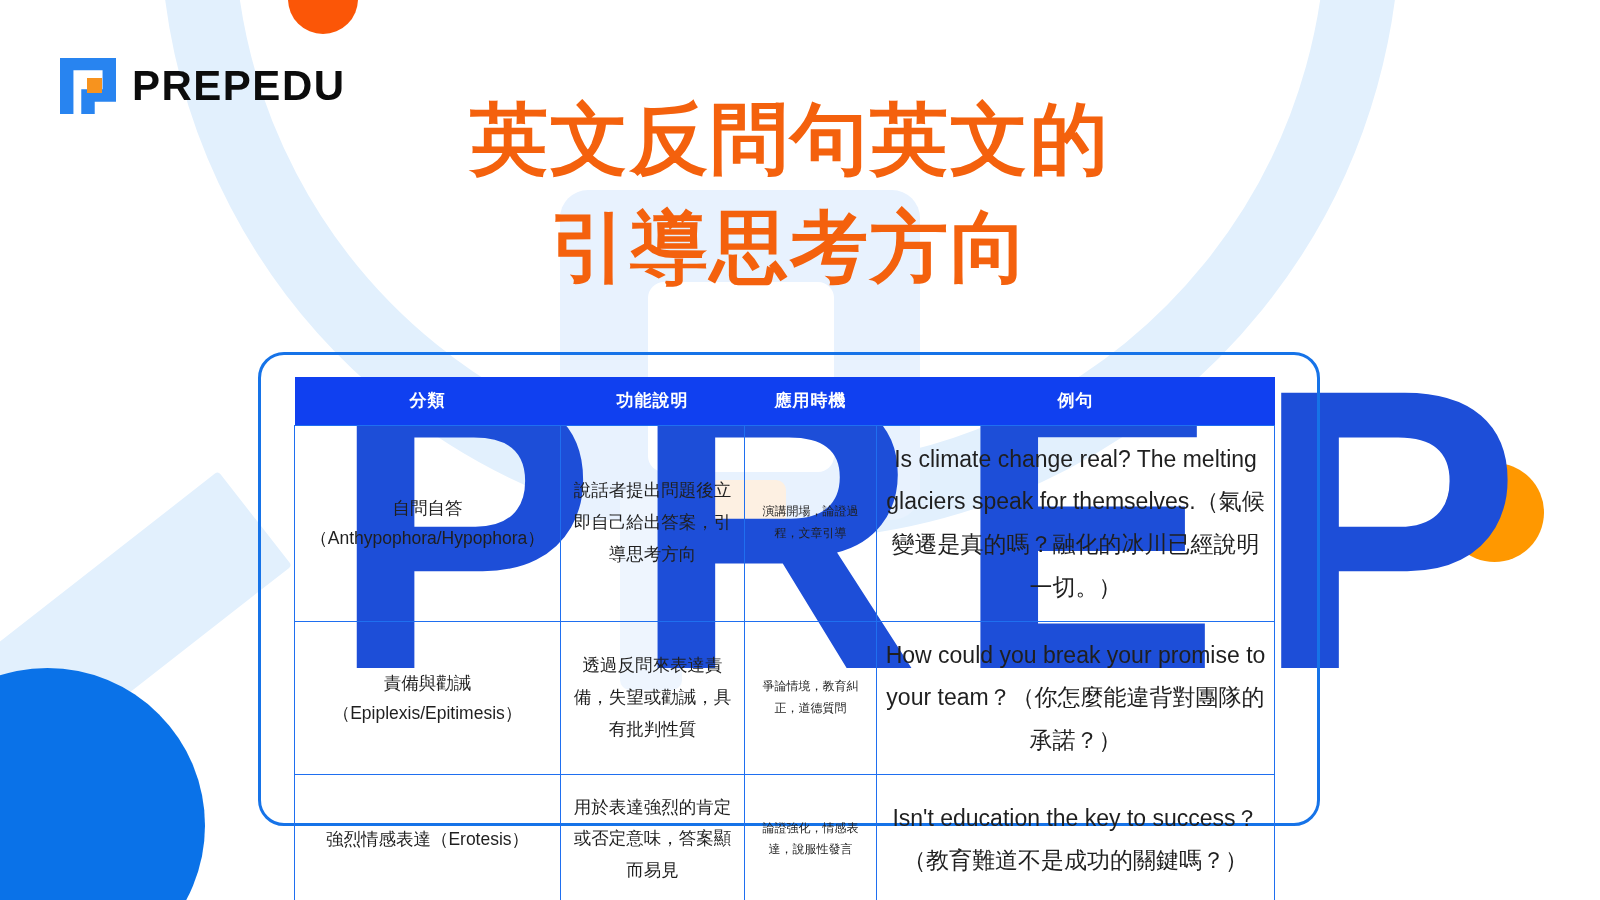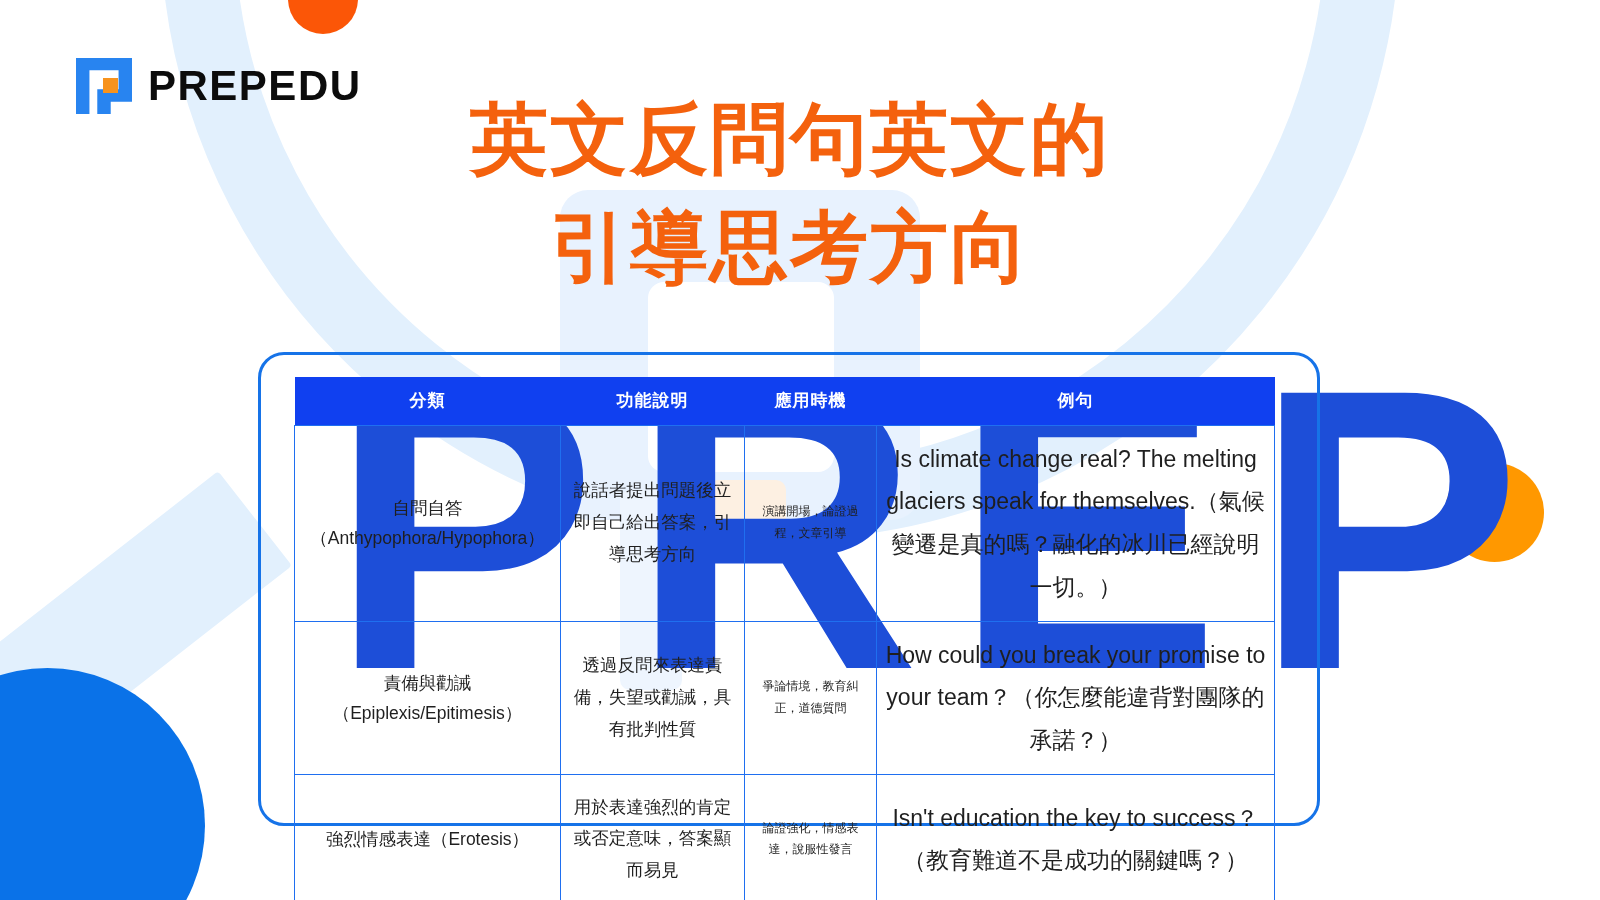--- a/index.html
+++ b/index.html
@@ -68,21 +68,21 @@
     left:288px; top:-36px; width:70px; height:70px;
     background:#fb5607; border-radius:50%;
   }
   
   .band {
     left:-40px; top:560px; width:330px; height:120px;
     background:#e2f0fd; transform:rotate(-38deg); border-radius:4px;
   }
 
   
-  .logo { position:absolute; left:76px; top:58px; display:flex; align-items:center; gap:16px; }
+  .logo { position:absolute; left:60px; top:58px; display:flex; align-items:center; gap:16px; }
   .logo-mark { position:relative; width:56px; height:56px; }
   .logo-mark .lm-p {
     position:absolute; inset:0;
     background:#2884f0;
     clip-path: polygon(
       0% 0%, 100% 0%, 100% 78%, 62% 78%, 62% 100%, 38% 100%, 38% 56%,
       76% 56%, 76% 22%, 24% 22%, 24% 100%, 0% 100%
     );
   }
   .logo-mark .lm-sq {

